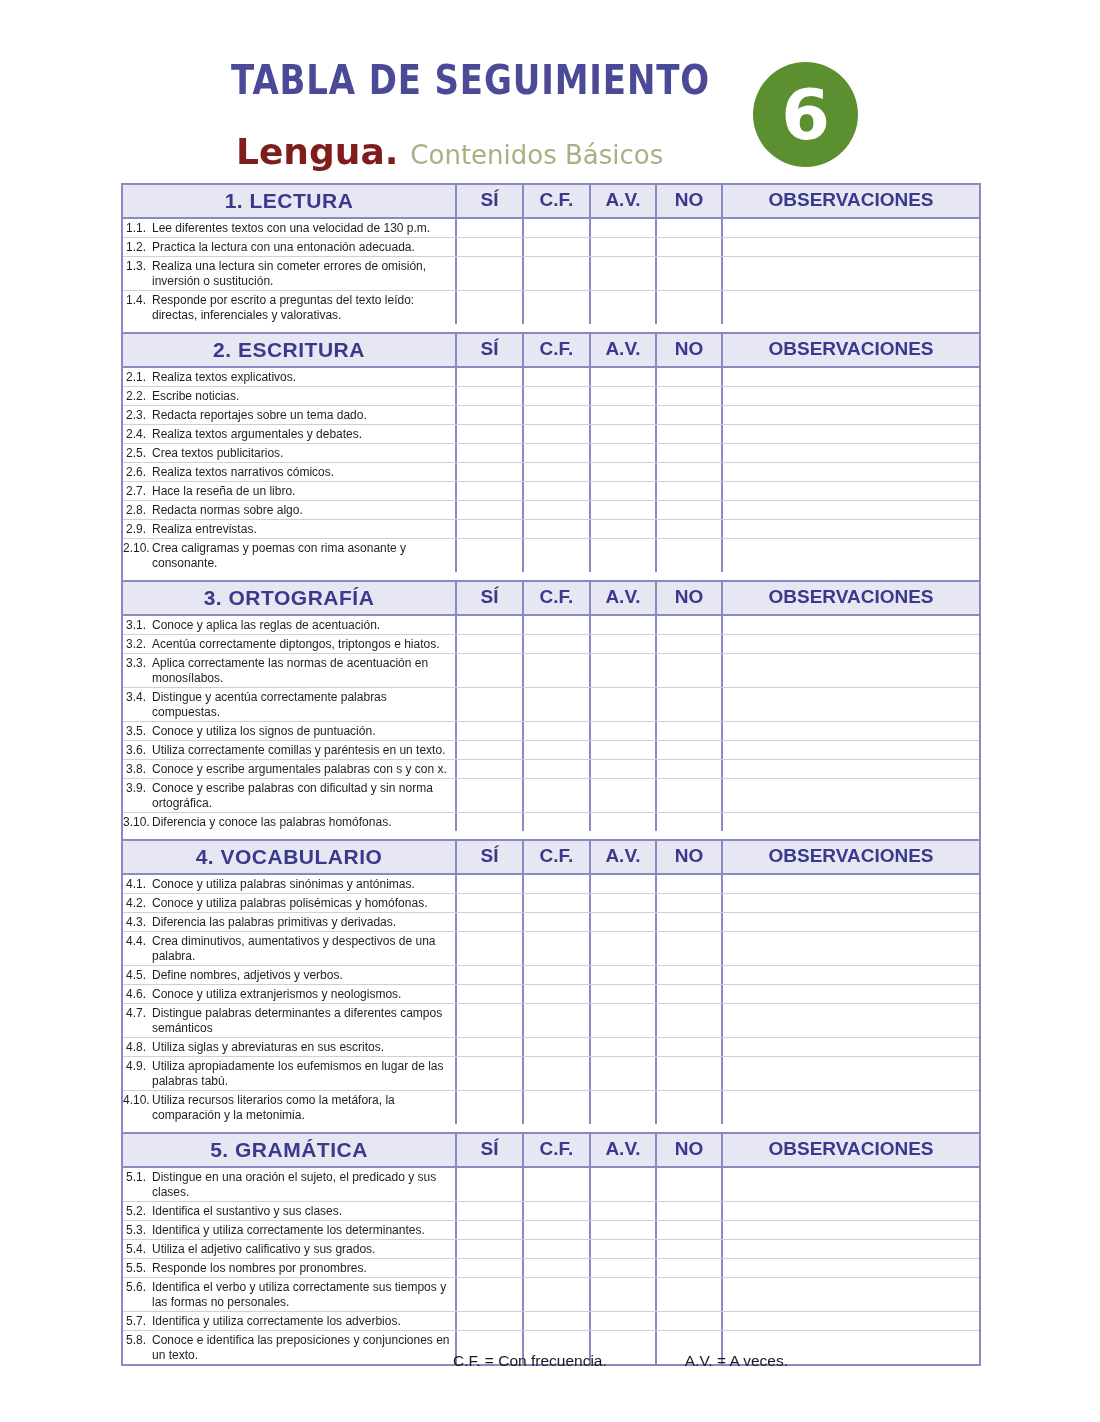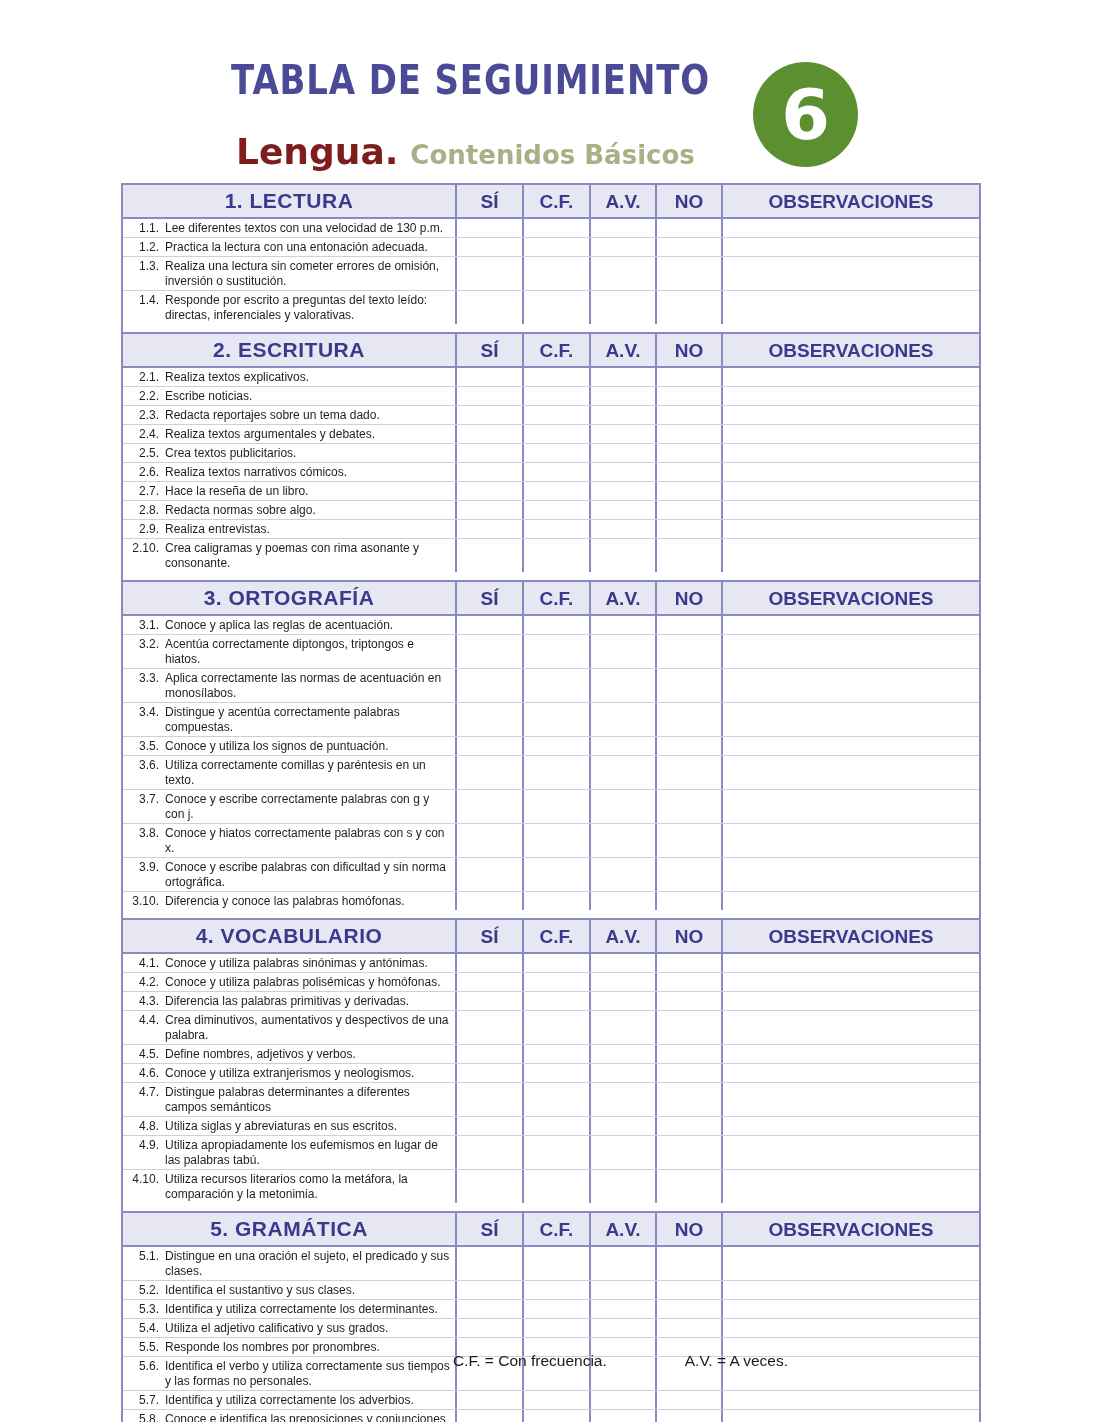--- a/index.html
+++ b/index.html
@@ -24,21 +24,21 @@
     font-weight:bold;font-size:40px;letter-spacing:1px;
     color:#4a4a97;white-space:nowrap;
     transform:scaleX(0.85);transform-origin:left center;
   }
   .subject-line{position:absolute;left:236px;top:118px;white-space:nowrap;display:flex;align-items:baseline;}
   .subject{
     font-family:"DejaVu Sans", sans-serif;font-weight:bold;
     font-size:36px;color:#7f1d1d;
   }
   .subtitle{
-    font-family:"DejaVu Sans", sans-serif;font-weight:bold;
+    font-family:"DejaVu Sans", sans-serif;font-weight:normal;
     font-size:26px;color:#a7b185;margin-left:12px;margin-top:22px;
   }
   .grade-badge{
     position:absolute;left:753px;top:62px;width:105px;height:105px;
     border-radius:50%;background:#5b8f2f;color:#ffffff;
     display:flex;align-items:center;justify-content:center;
     font-family:"DejaVu Sans", sans-serif;font-weight:bold;font-size:70px;
     line-height:1;
   }
   
@@ -50,40 +50,40 @@
   .section + .section{margin-top:8px;}
   .section-header{
     display:grid;
     grid-template-columns:332px 67px 67px 66px 66px 1fr;
     background:var(--hdrbg);
     border-top:2px solid var(--border);
     border-bottom:2px solid var(--border);
   }
   .section:first-child .section-header{border-top:none;}
   .section-header > div{
-    display:flex;align-items:flex-end;justify-content:center;
+    display:flex;align-items:flex-start;justify-content:center;
     padding:4px 2px;
   }
   .section-header > div + div{border-left:2px solid var(--border);}
   .section-title{
     font-size:21px;font-weight:bold;color:var(--hdrtext);letter-spacing:0.5px;
   }
   .col-label{
     font-size:19px;font-weight:bold;color:var(--hdrtext);
   }
   .row{
     display:grid;
     grid-template-columns:332px 67px 67px 66px 66px 1fr;
     min-height:18px;
   }
   .row + .row{border-top:1px solid var(--rowline);}
   .row > div + div{border-left:2px solid var(--border);}
   .item-cell{display:flex;padding:1.5px 4px 1.5px 0;}
   .item-num{
-    flex:none;width:42px;text-align:right;padding-right:6px;
+    flex:none;width:29px;text-align:right;padding-right:6px;
     font-size:12px;color:var(--itemtext);line-height:15px;
   }
   .item-text{
     flex:1;font-size:12px;color:var(--itemtext);line-height:15px;
     white-space:pre-line;
   }
   
   .legend{
     position:absolute;left:121px;top:1352px;width:999px;
     display:flex;justify-content:center;gap:78px;
@@ -386,33 +386,22 @@
           <span class="item-text">Utiliza correctamente comillas y paréntesis en un texto.</span>
         </div>
         <div class="check"></div>
         <div class="check"></div>
         <div class="check"></div>
         <div class="check"></div>
         <div class="obs"></div>
       </div>
       <div class="row">
         <div class="item-cell">
-          <span class="item-num">3.7.</span>
-          <span class="item-text">Conoce y escribe correctamente palabras con g y con j.</span>
-        </div>
-        <div class="check"></div>
-        <div class="check"></div>
-        <div class="check"></div>
-        <div class="check"></div>
-        <div class="obs"></div>
-      </div>
-      <div class="row">
-        <div class="item-cell">
           <span class="item-num">3.8.</span>
-          <span class="item-text">Conoce y hiatos correctamente palabras con s y con x.</span>
+          <span class="item-text">Conoce y escribe argumentales palabras con s y con x.</span>
         </div>
         <div class="check"></div>
         <div class="check"></div>
         <div class="check"></div>
         <div class="check"></div>
         <div class="obs"></div>
       </div>
       <div class="row">
         <div class="item-cell">
           <span class="item-num">3.9.</span>

